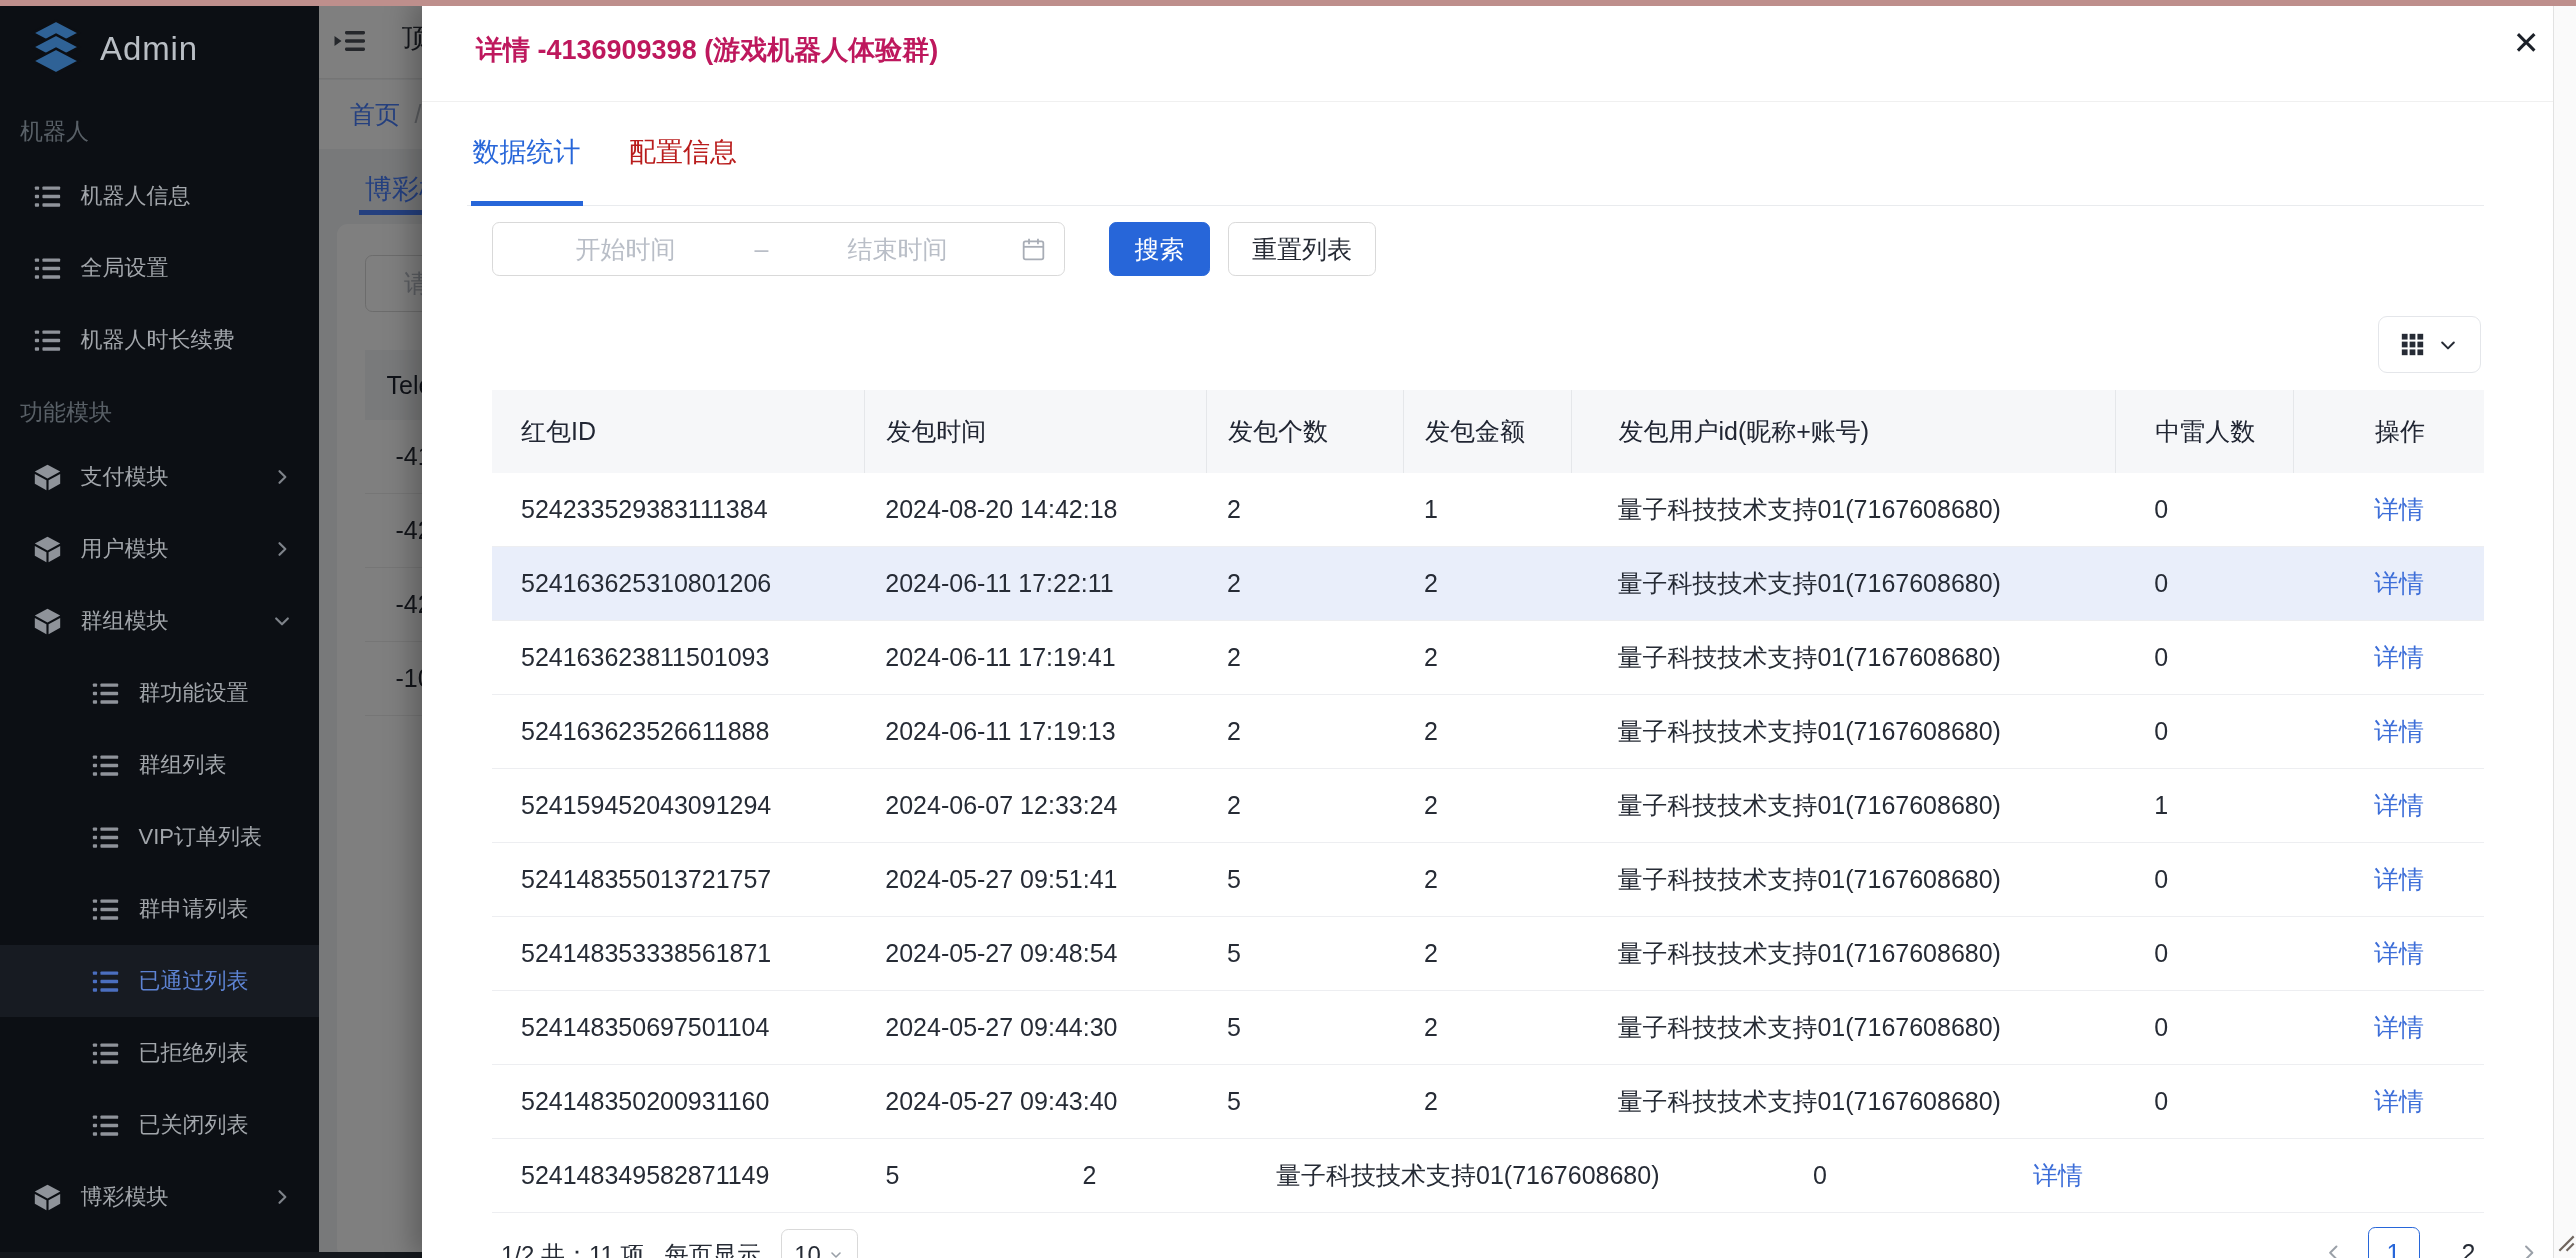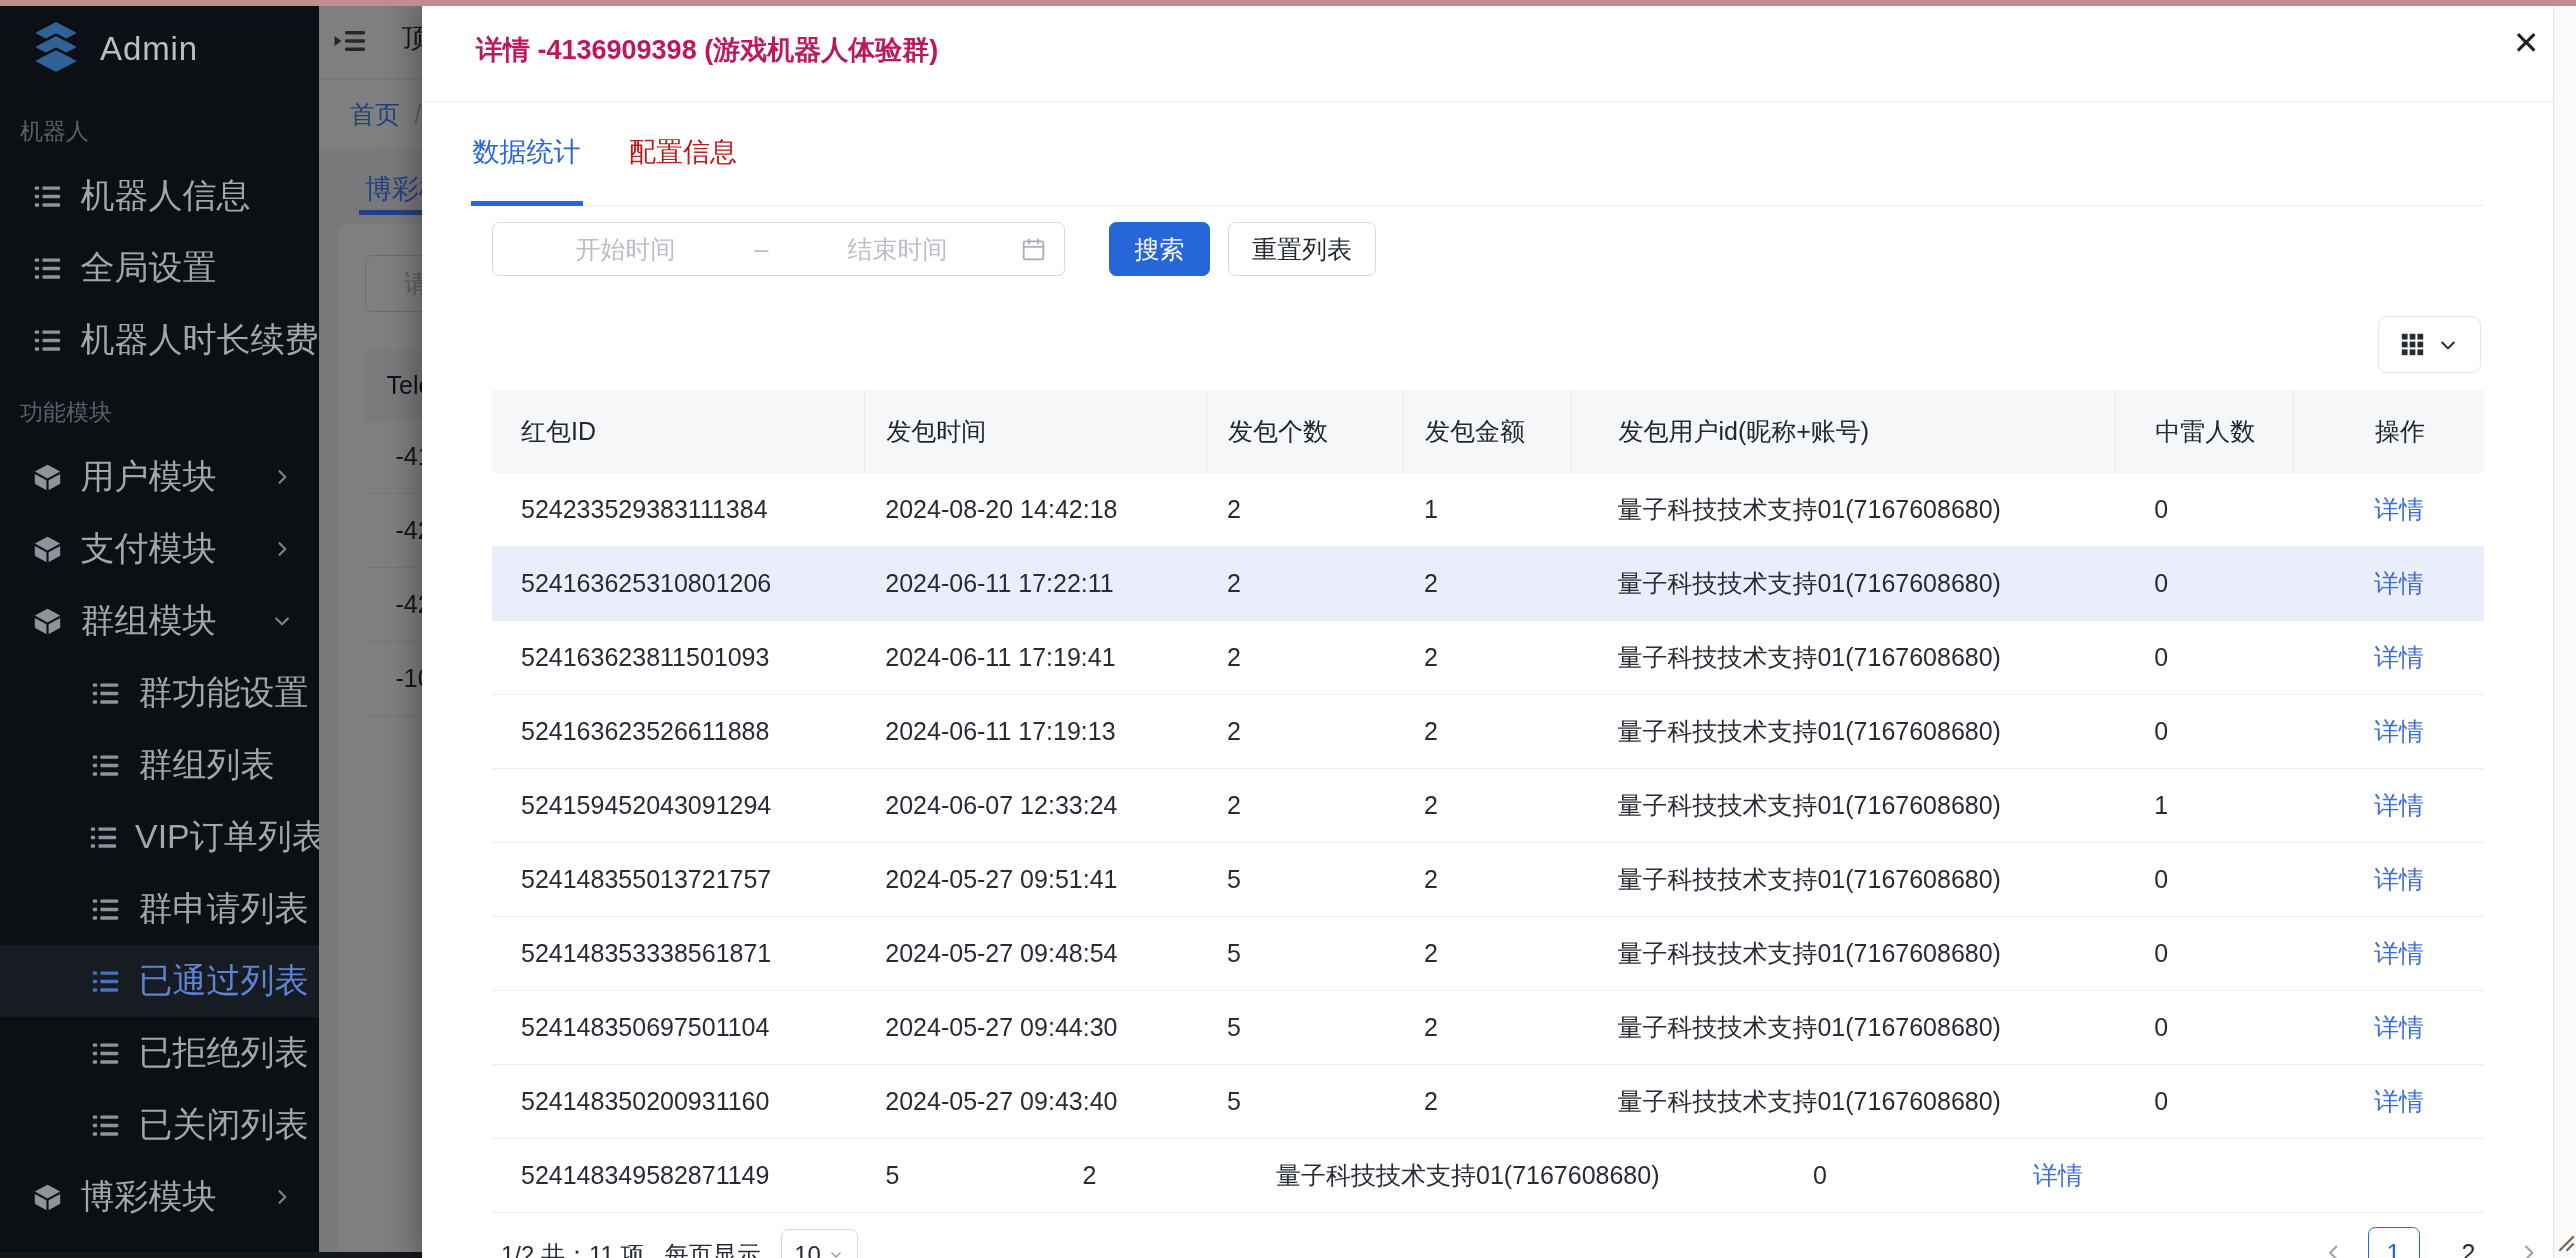--- a/index.html
+++ b/index.html
@@ -10,21 +10,21 @@
   
   .top-strip{position:absolute;left:0;top:0;width:100%;height:6.3px;background:#be8f8c;z-index:40;}
   .bottom-edge{position:absolute;left:0;bottom:0;width:422px;height:6.3px;background:#14171c;z-index:8;}
 
   
   .sidebar{position:absolute;left:0;top:0;width:319px;height:1258px;background:#0c0f14;z-index:6;overflow:hidden;}
   .logo{height:97px;display:flex;align-items:center;padding-left:28px;}
   .logo-text{color:#b9bec4;font-size:33px;margin-left:16px;letter-spacing:0.9px;}
   .side-label{height:63px;display:flex;align-items:flex-end;padding:0 0 12.6px 20px;color:#596067;font-size:23px;}
   .side-label.l2{height:65px;}
-  .side-item{height:72px;display:flex;align-items:center;padding-left:32px;color:#a2a6ab;font-size:34px;cursor:pointer;position:relative;}
+  .side-item{height:72px;display:flex;align-items:center;padding-left:32px;color:#a2a6ab;font-size:22px;cursor:pointer;position:relative;}
   .side-item .ic{display:flex;width:30.5px;justify-content:center;color:#8f939a;}
   .side-item .lbl{margin-left:18px;white-space:nowrap;}
   .side-item .chev{position:absolute;right:27px;color:#7e838a;display:flex;}
   .side-item.sub{padding-left:90px;}
   .side-item.active{background:#171b22;color:#5d83d3;}
   .side-item.active .ic{color:#4b6fc0;}
 
   
   .bg-page{position:absolute;left:319px;top:0;right:0;height:1258px;background:#f0f2f5;z-index:1;}
   .bg-topbar{position:absolute;left:0;top:0;right:0;height:79px;background:#fff;border-bottom:0.9px solid #ebebeb;}
@@ -196,36 +196,36 @@
         </div>
         <div class="side-label l2">功能模块</div>
         <div class="side-item">
           <span class="ic">
             <svg viewBox="0 0 32 32" width="29" height="29" fill="currentColor">
               <polygon points="16,2 30,9.5 16,17 2,9.5"></polygon>
               <polygon points="2,12 14.8,18.9 14.8,30 2,23"></polygon>
               <polygon points="30,12 17.2,18.9 17.2,30 30,23"></polygon>
             </svg>
           </span>
-          <span class="lbl">用户模块</span>
+          <span class="lbl">支付模块</span>
           <span class="chev">
             <svg viewBox="0 0 24 24" width="20" height="20" fill="none" stroke="currentColor" stroke-width="2.6" stroke-linecap="round" stroke-linejoin="round">
               <polyline points="9,5 16,12 9,19"></polyline>
             </svg>
           </span>
         </div>
         <div class="side-item">
           <span class="ic">
             <svg viewBox="0 0 32 32" width="29" height="29" fill="currentColor">
               <polygon points="16,2 30,9.5 16,17 2,9.5"></polygon>
               <polygon points="2,12 14.8,18.9 14.8,30 2,23"></polygon>
               <polygon points="30,12 17.2,18.9 17.2,30 30,23"></polygon>
             </svg>
           </span>
-          <span class="lbl">支付模块</span>
+          <span class="lbl">用户模块</span>
           <span class="chev">
             <svg viewBox="0 0 24 24" width="20" height="20" fill="none" stroke="currentColor" stroke-width="2.6" stroke-linecap="round" stroke-linejoin="round">
               <polyline points="9,5 16,12 9,19"></polyline>
             </svg>
           </span>
         </div>
         <div class="side-item">
           <span class="ic">
             <svg viewBox="0 0 32 32" width="29" height="29" fill="currentColor">
               <polygon points="16,2 30,9.5 16,17 2,9.5"></polygon>

